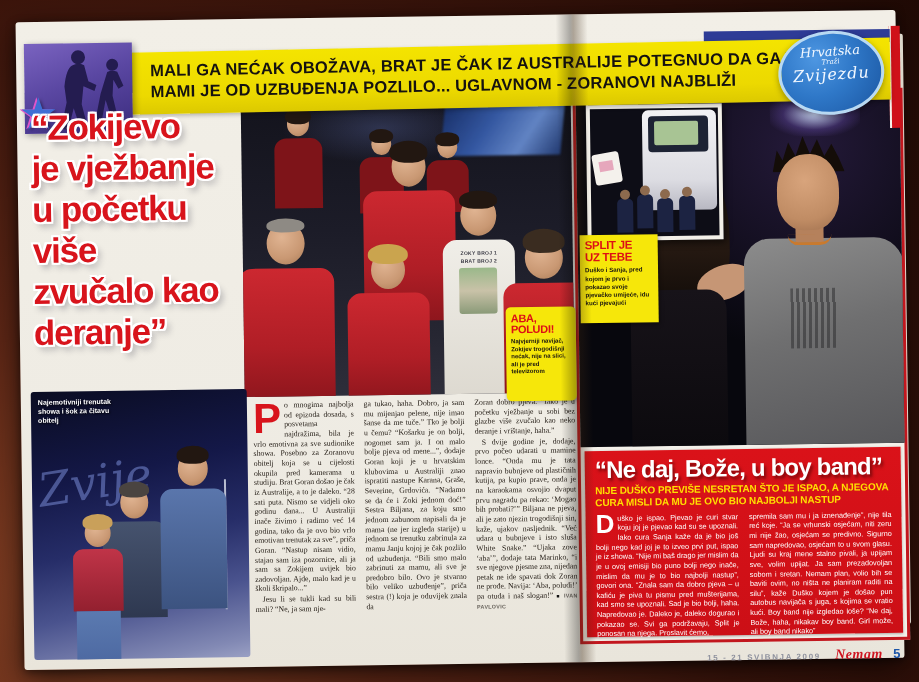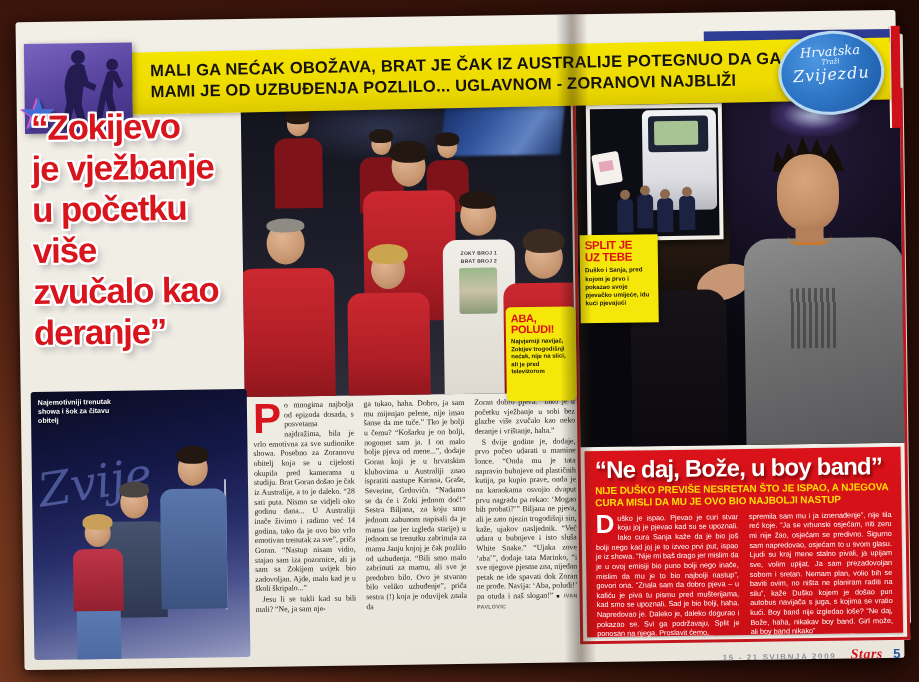--- a/index.html
+++ b/index.html
@@ -359,18 +359,18 @@
         <div class="rb-col">
           <span class="rb-drop">D</span><span>uško je ispao. Pjevao je curi stvar koju joj je pjevao kad su se upoznali. Iako cura Sanja kaže da je bio još bolji nego kad joj je to izveo prvi put, ispao je iz showa. “Nije mi baš drago jer mislim da je u ovoj emisiji bio puno bolji nego inače, mislim da mu je to bio najbolji nastup”, govori ona. “Znala sam da dobro pjeva – u kafiću je piva tu pismu pred mušterijama, kad smo se upoznali. Sad je bio bolji, haha. Napredovao je. Daleko je, daleko dogurao i pokazao se. Svi ga podržavaju, Split je ponosan na njega. Proslavit ćemo,</span>
         </div>
         <div class="rb-col">spremila sam mu i ja iznenađenje”, nije tila reć koje. “Ja se vrhunski osjećam, niti zeru mi nije žao, osjećam se predivno. Sigurno sam napredovao, osjećam to u svom glasu. Ljudi su kraj mene stalno pivali, ja upijam sve, volim upijat. Ja sam prezadovoljan sobom i sretan. Nemam plan, volio bih se baviti ovim, no ništa ne planiram raditi na silu”, kaže Duško kojem je došao pun autobus navijača s juga, s kojima se vratio kući. Boy band nije izgledao loše? “Ne daj, Bože, haha, nikakav boy band. Girl može, ali boy band nikako”</div>
       </div>
     </div>
   </div>
 
   <div class="footer">
     <span class="f-date">15 - 21 SVIBNJA 2009</span>
-    <span class="f-mag">Stars</span>
+    <span class="f-mag">Nemam</span>
     <span class="f-page">5</span>
   </div>
 
   <div class="gutter"></div>
 </div>
 
 </body></html>

